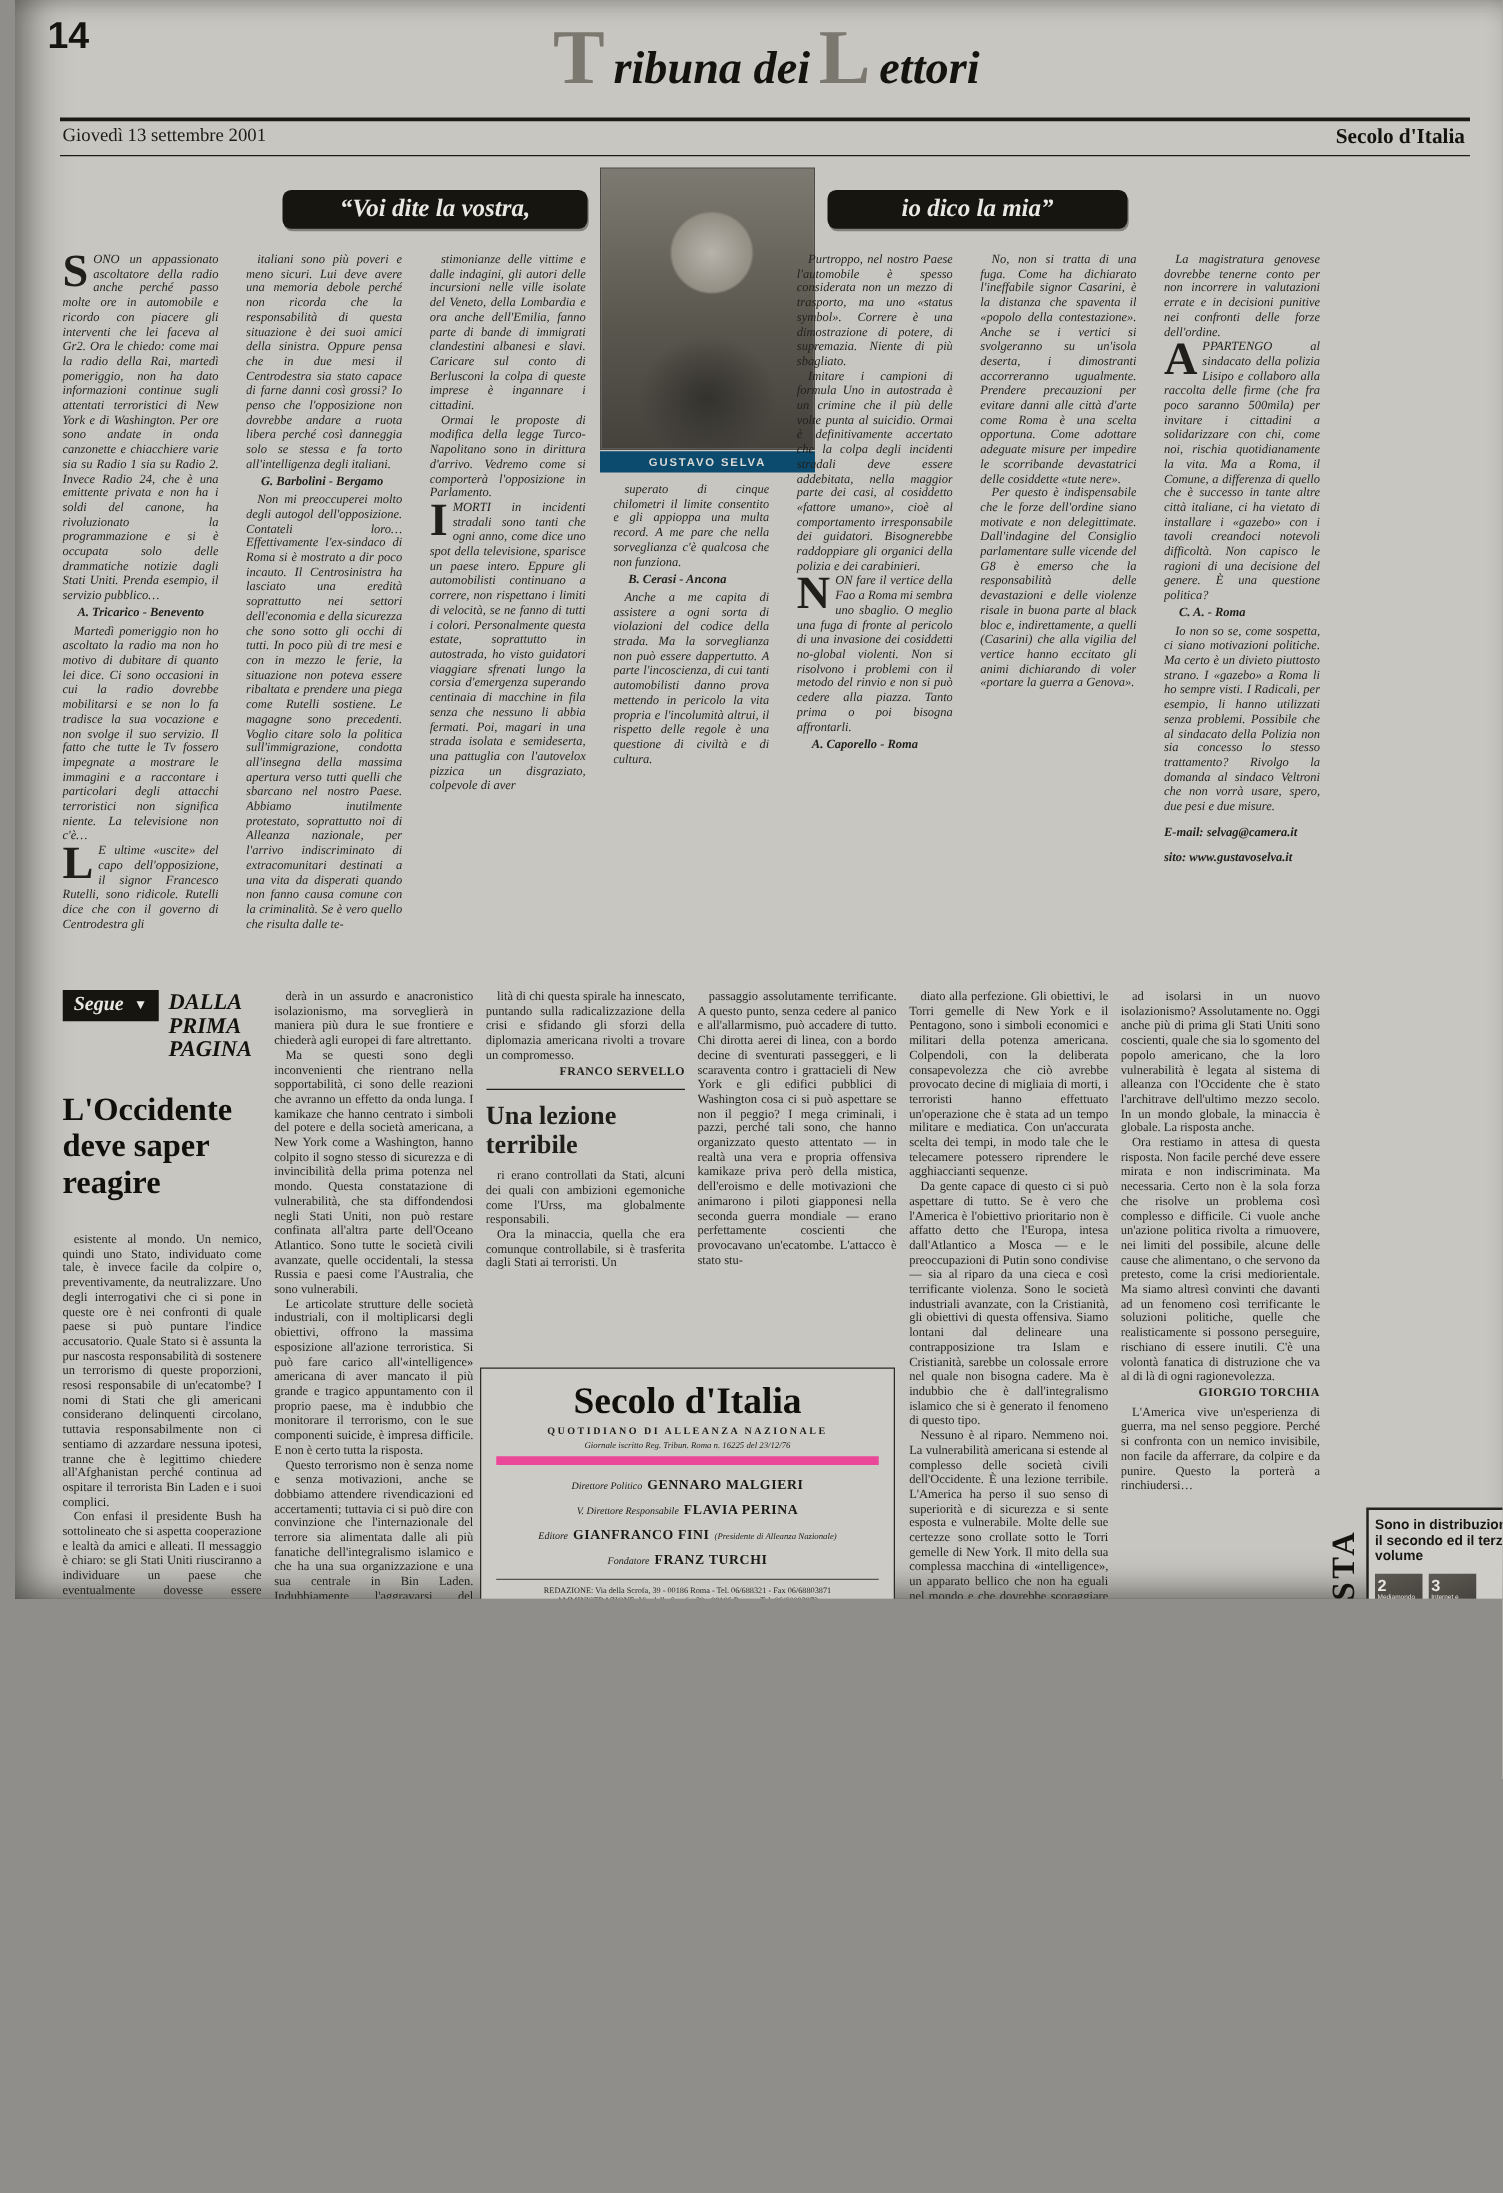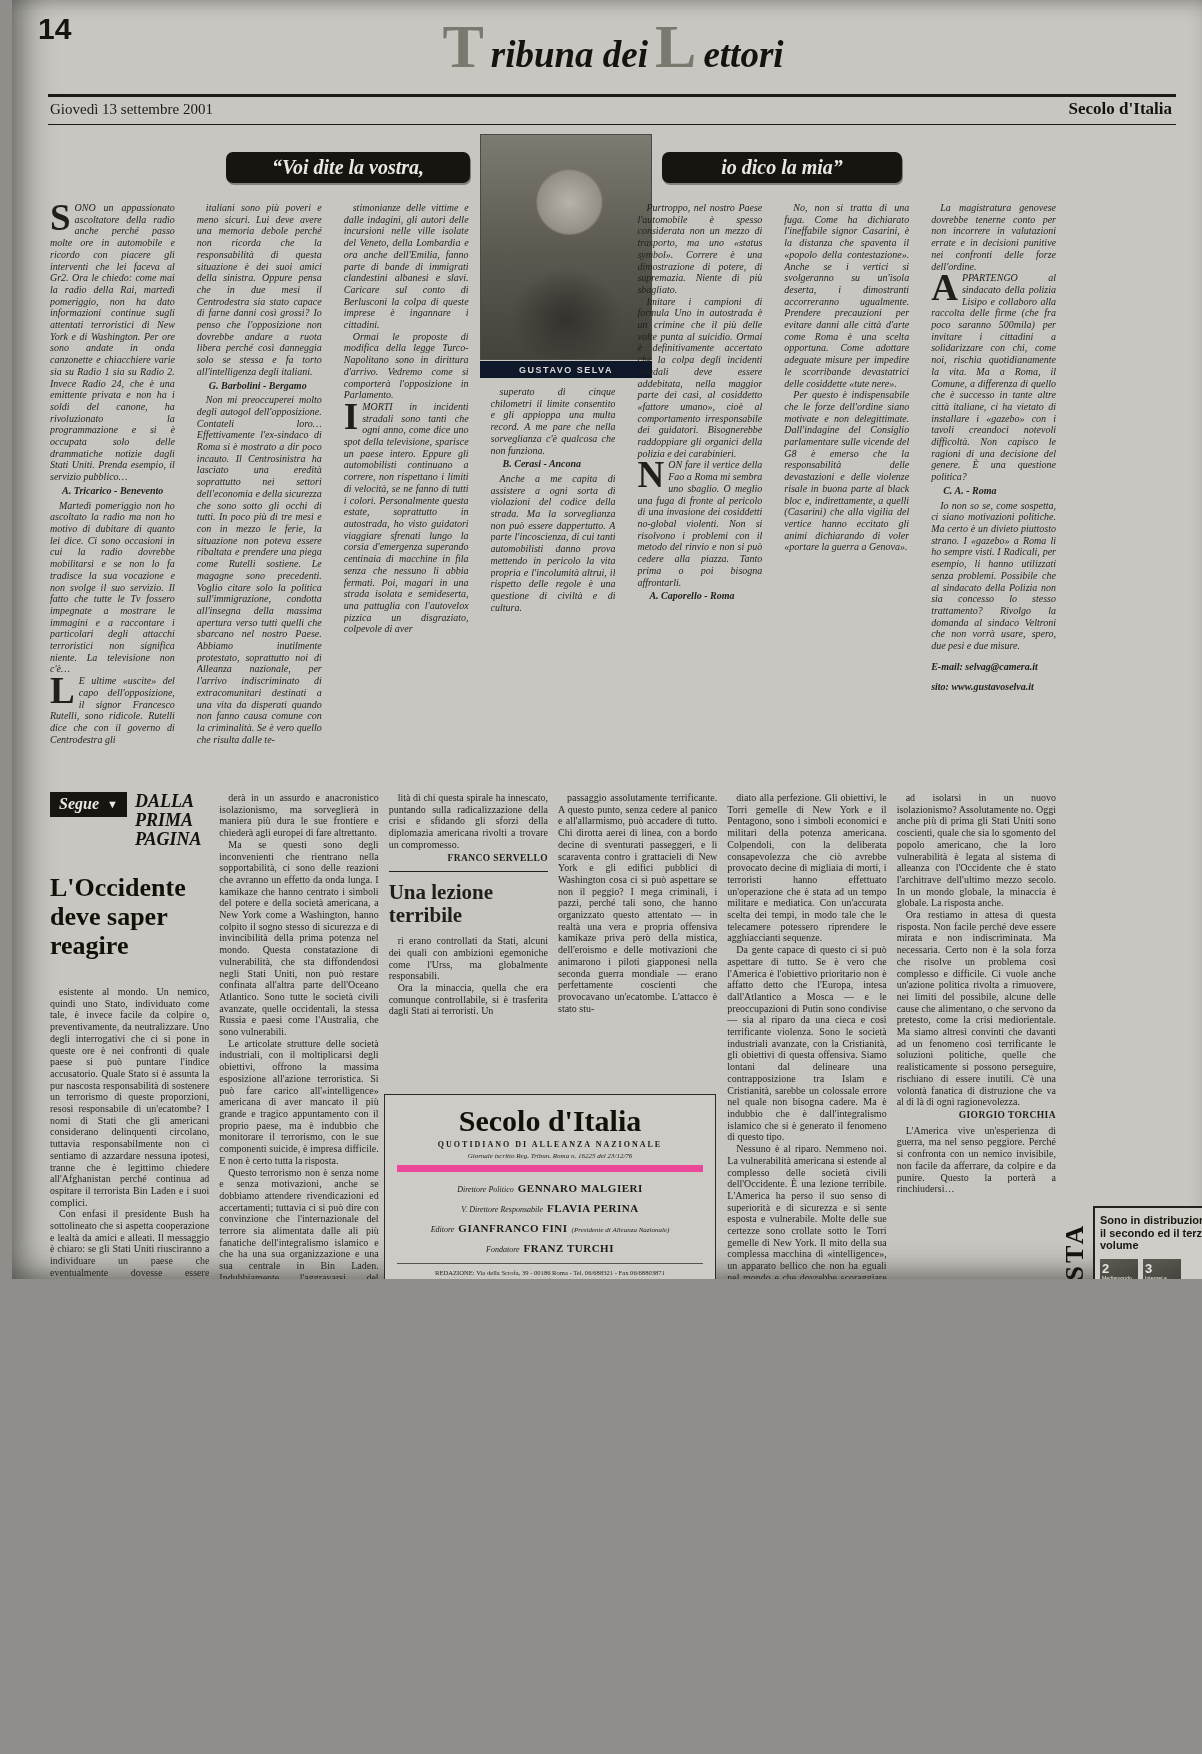--- a/index.html
+++ b/index.html
@@ -30,21 +30,21 @@
   .banner { position:absolute; top:14px; height:31px; background:#16150f; color:#e9e8e3;
             font-style:italic; font-weight:bold; font-size:20px; display:flex; align-items:center;
             justify-content:center; border-radius:7px; box-shadow:1px 2px 0 rgba(0,0,0,.35); }
   .banner-l { left:176px; width:244px; }
   .banner-r { left:612px; width:240px; }
   .photo { position:absolute; left:430px; top:-4px; width:172px; height:226px; border:1px solid #4c4a44;
     background:
       radial-gradient(ellipse 32% 24% at 52% 30%, #b8b3aa 0%, #948f85 58%, rgba(0,0,0,0) 62%),
       radial-gradient(ellipse 46% 32% at 50% 82%, #34322d 0%, rgba(0,0,0,0) 70%),
       linear-gradient(180deg, #7d7a71 0%, #5a574f 55%, #44423b 100%); }
-  .photo-caption { position:absolute; left:430px; top:223px; width:172px; height:17px; background:#0f172a;
+  .photo-caption { position:absolute; left:430px; top:223px; width:172px; height:17px; background:#0c4a6e;
     color:#dcdbd5; font-family:"Liberation Sans",sans-serif; font-size:9px; font-weight:bold;
     letter-spacing:1.5px; display:flex; align-items:center; justify-content:center; }
   .lcols { position:absolute; left:0; top:64px; width:1006px; height:578px; display:flex; gap:22px; }
   .lcol { flex:1 1 0; overflow:hidden; }
   .lcol.under-photo { padding-top:184px; }
 
   
   .tx { font-size:10px; line-height:11.7px; text-align:justify; text-indent:9px; color:#201f1b; }
   .letters .tx { font-style:italic; }
   .tx.drop { text-indent:0; }

